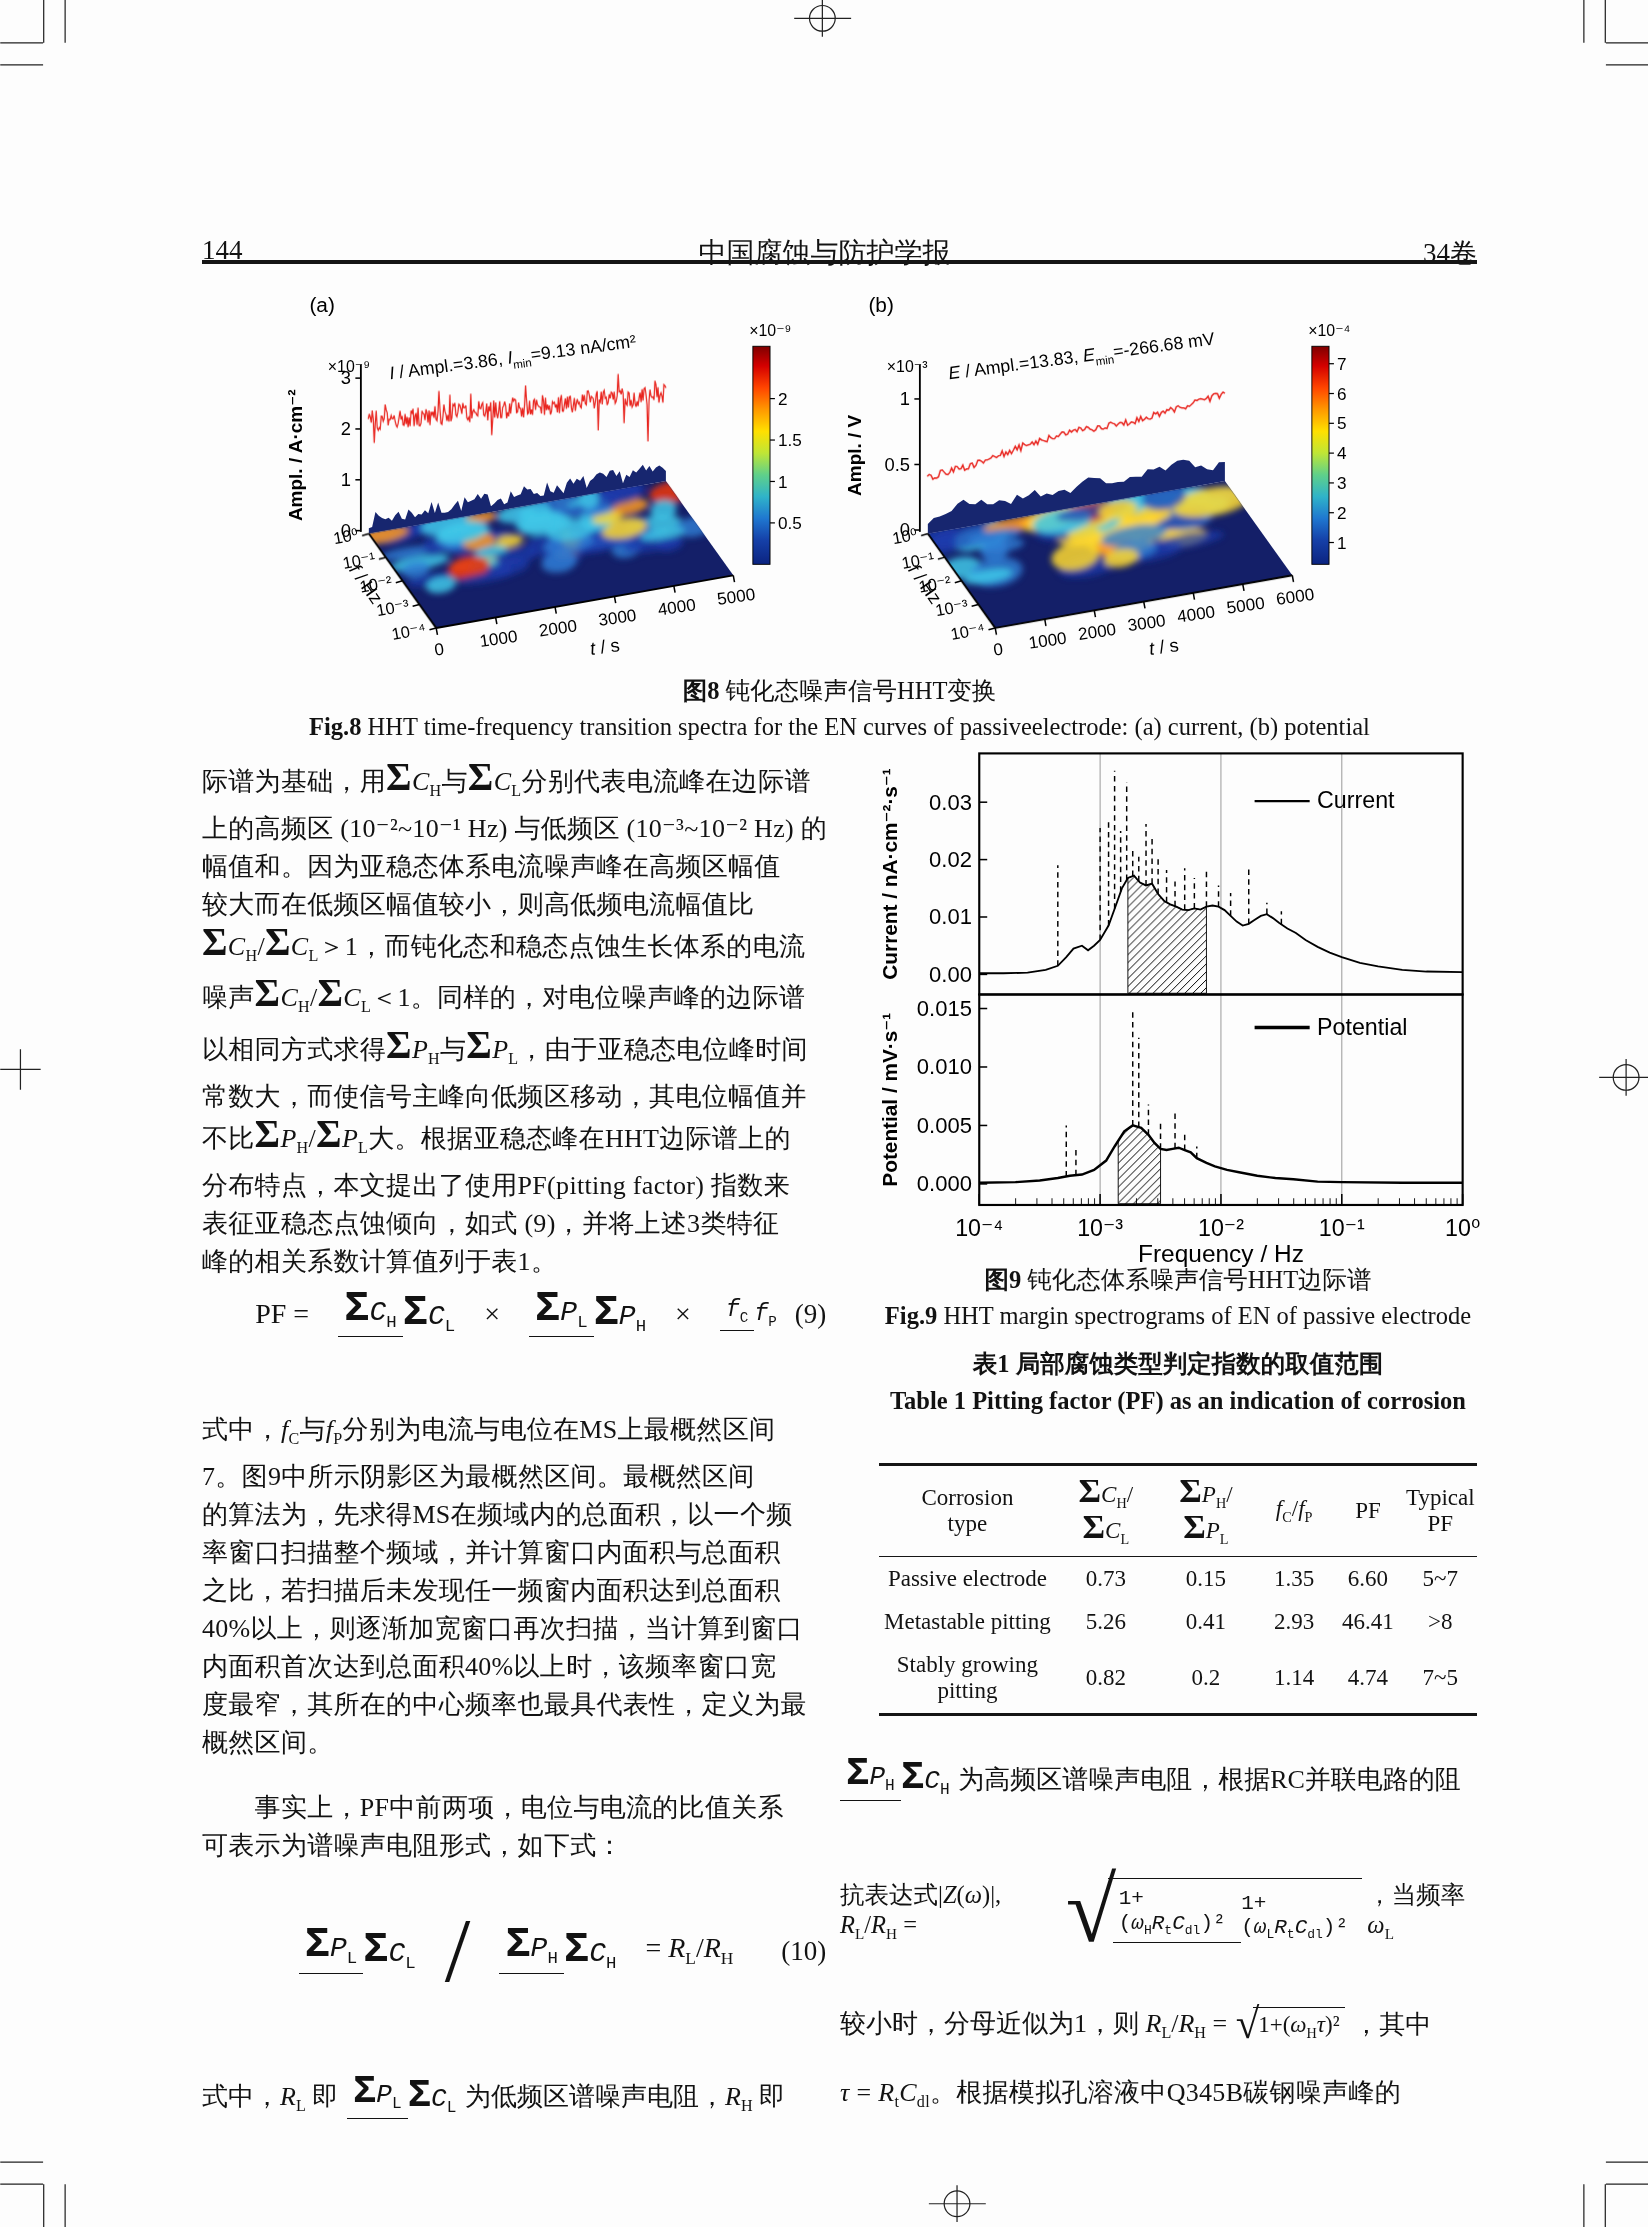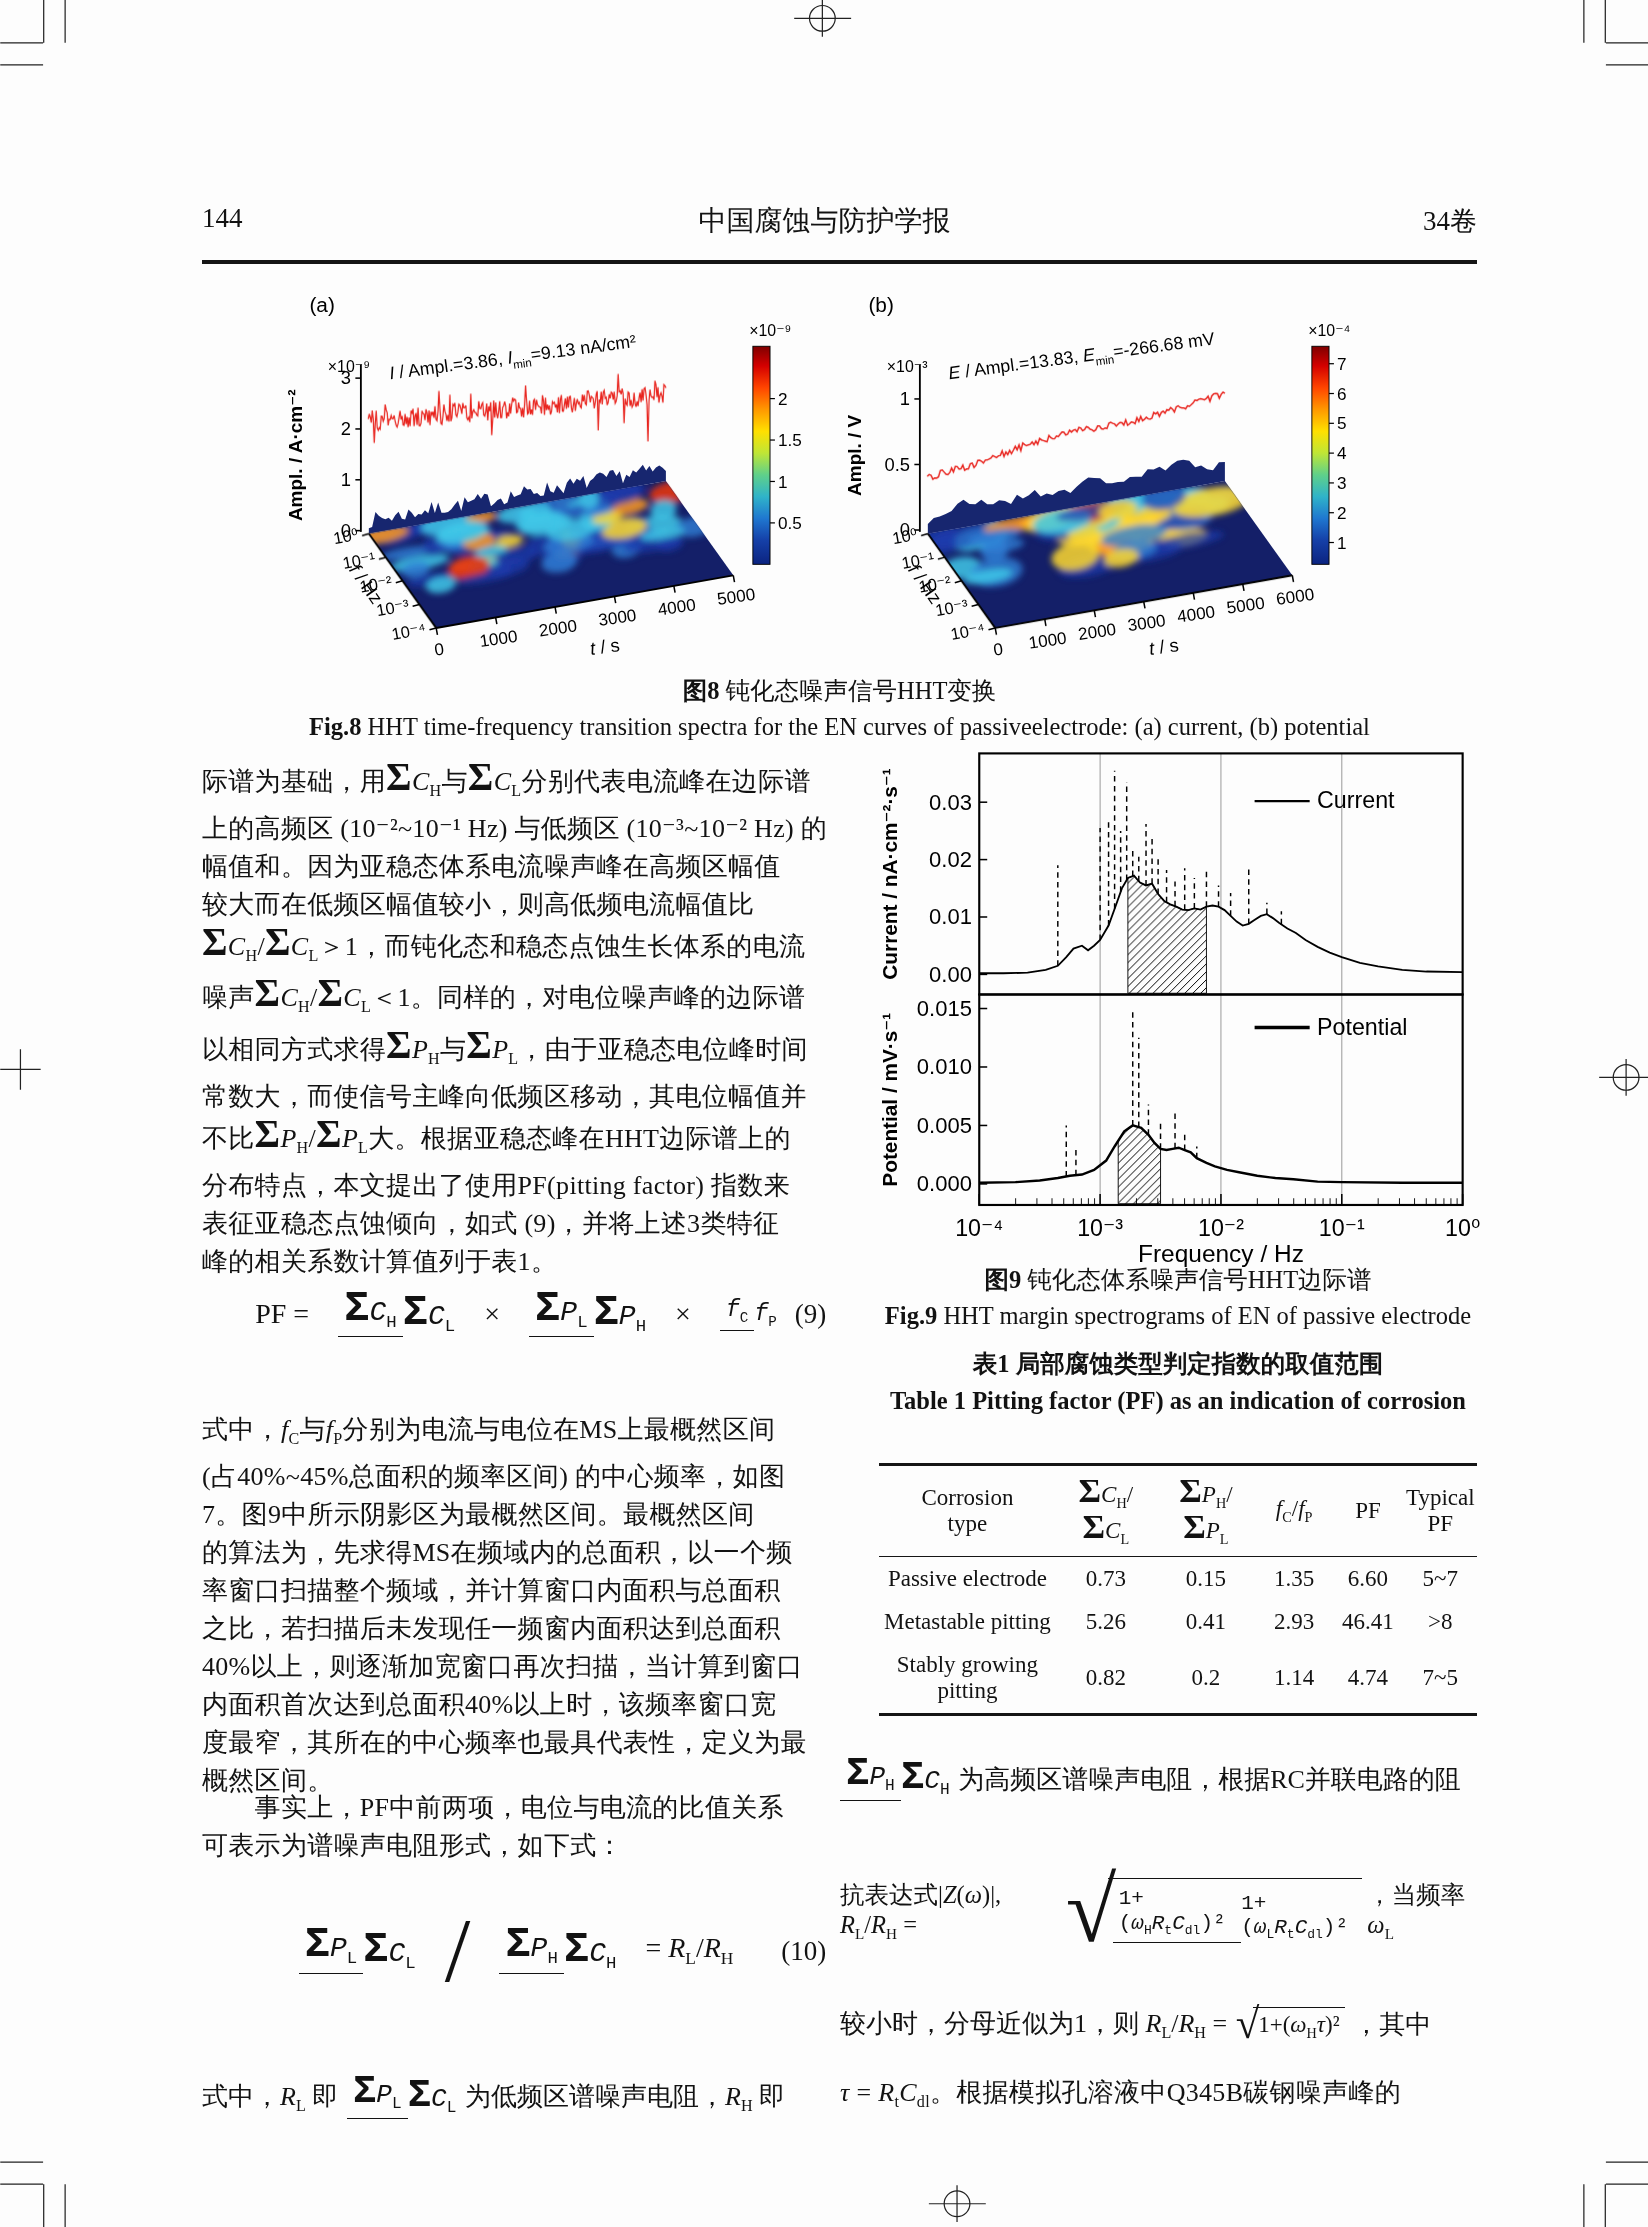--- a/index.html
+++ b/index.html
@@ -2,21 +2,21 @@
 <html style="font-size:9.8px"><head>
 <meta charset="utf-8">
 <style>
   html,body{margin:0;padding:0;background:#888;}
   .page{position:relative;width:1649px;height:2227px;background:#fdfdfd;overflow:hidden;
         font-family:"Liberation Serif","DejaVu Serif",serif;color:#121212;}
   .abs{position:absolute;}
   .center{text-align:center;}
   .bold{font-weight:bold;}
   
-  .hdr{font-size:27px;}
+  .hdr{font-size:27px;margin-top:32px;}
   .rule{background:#151515;}
   
   .bodycol{font-size:26px;line-height:38px;letter-spacing:0.3px;}
   .bodycol .ln{white-space:nowrap;}
   
   .cap{font-size:24.5px;}
   
   .eq{display:flex;align-items:center;justify-content:center;gap:29px;font-size:28px;}
   .frac{display:inline-flex;flex-direction:row;align-items:center;line-height:1.15;font-family:Liberation Mono, monospace;}
   .frac .num{border-bottom:1.8px solid #121212;padding:0 6.1px 3.7px;}
@@ -404,21 +404,20 @@
     <span>×</span>
     <span class="frac small-frac">
       <span class="num"><i>f</i><sub>C</sub></span>
       <span class="den"><i>f</i><sub>P</sub></span>
     </span>
     <span class="eq-tag">(9)</span>
   </div>
 
   <div class="abs bodycol" style="left:202px;top:1411px;width:628px">
     <div class="ln">式中，<i>f</i><sub>C</sub>与<i>f</i><sub>P</sub>分别为电流与电位在MS上最概然区间</div>
-    <div class="ln">(占40%~45%总面积的频率区间) 的中心频率，如图</div>
     <div class="ln">7。图9中所示阴影区为最概然区间。最概然区间</div>
     <div class="ln">的算法为，先求得MS在频域内的总面积，以一个频</div>
     <div class="ln">率窗口扫描整个频域，并计算窗口内面积与总面积</div>
     <div class="ln">之比，若扫描后未发现任一频窗内面积达到总面积</div>
     <div class="ln">40%以上，则逐渐加宽窗口再次扫描，当计算到窗口</div>
     <div class="ln">内面积首次达到总面积40%以上时，该频率窗口宽</div>
     <div class="ln">度最窄，其所在的中心频率也最具代表性，定义为最</div>
     <div class="ln">概然区间。</div>
   </div>
 

